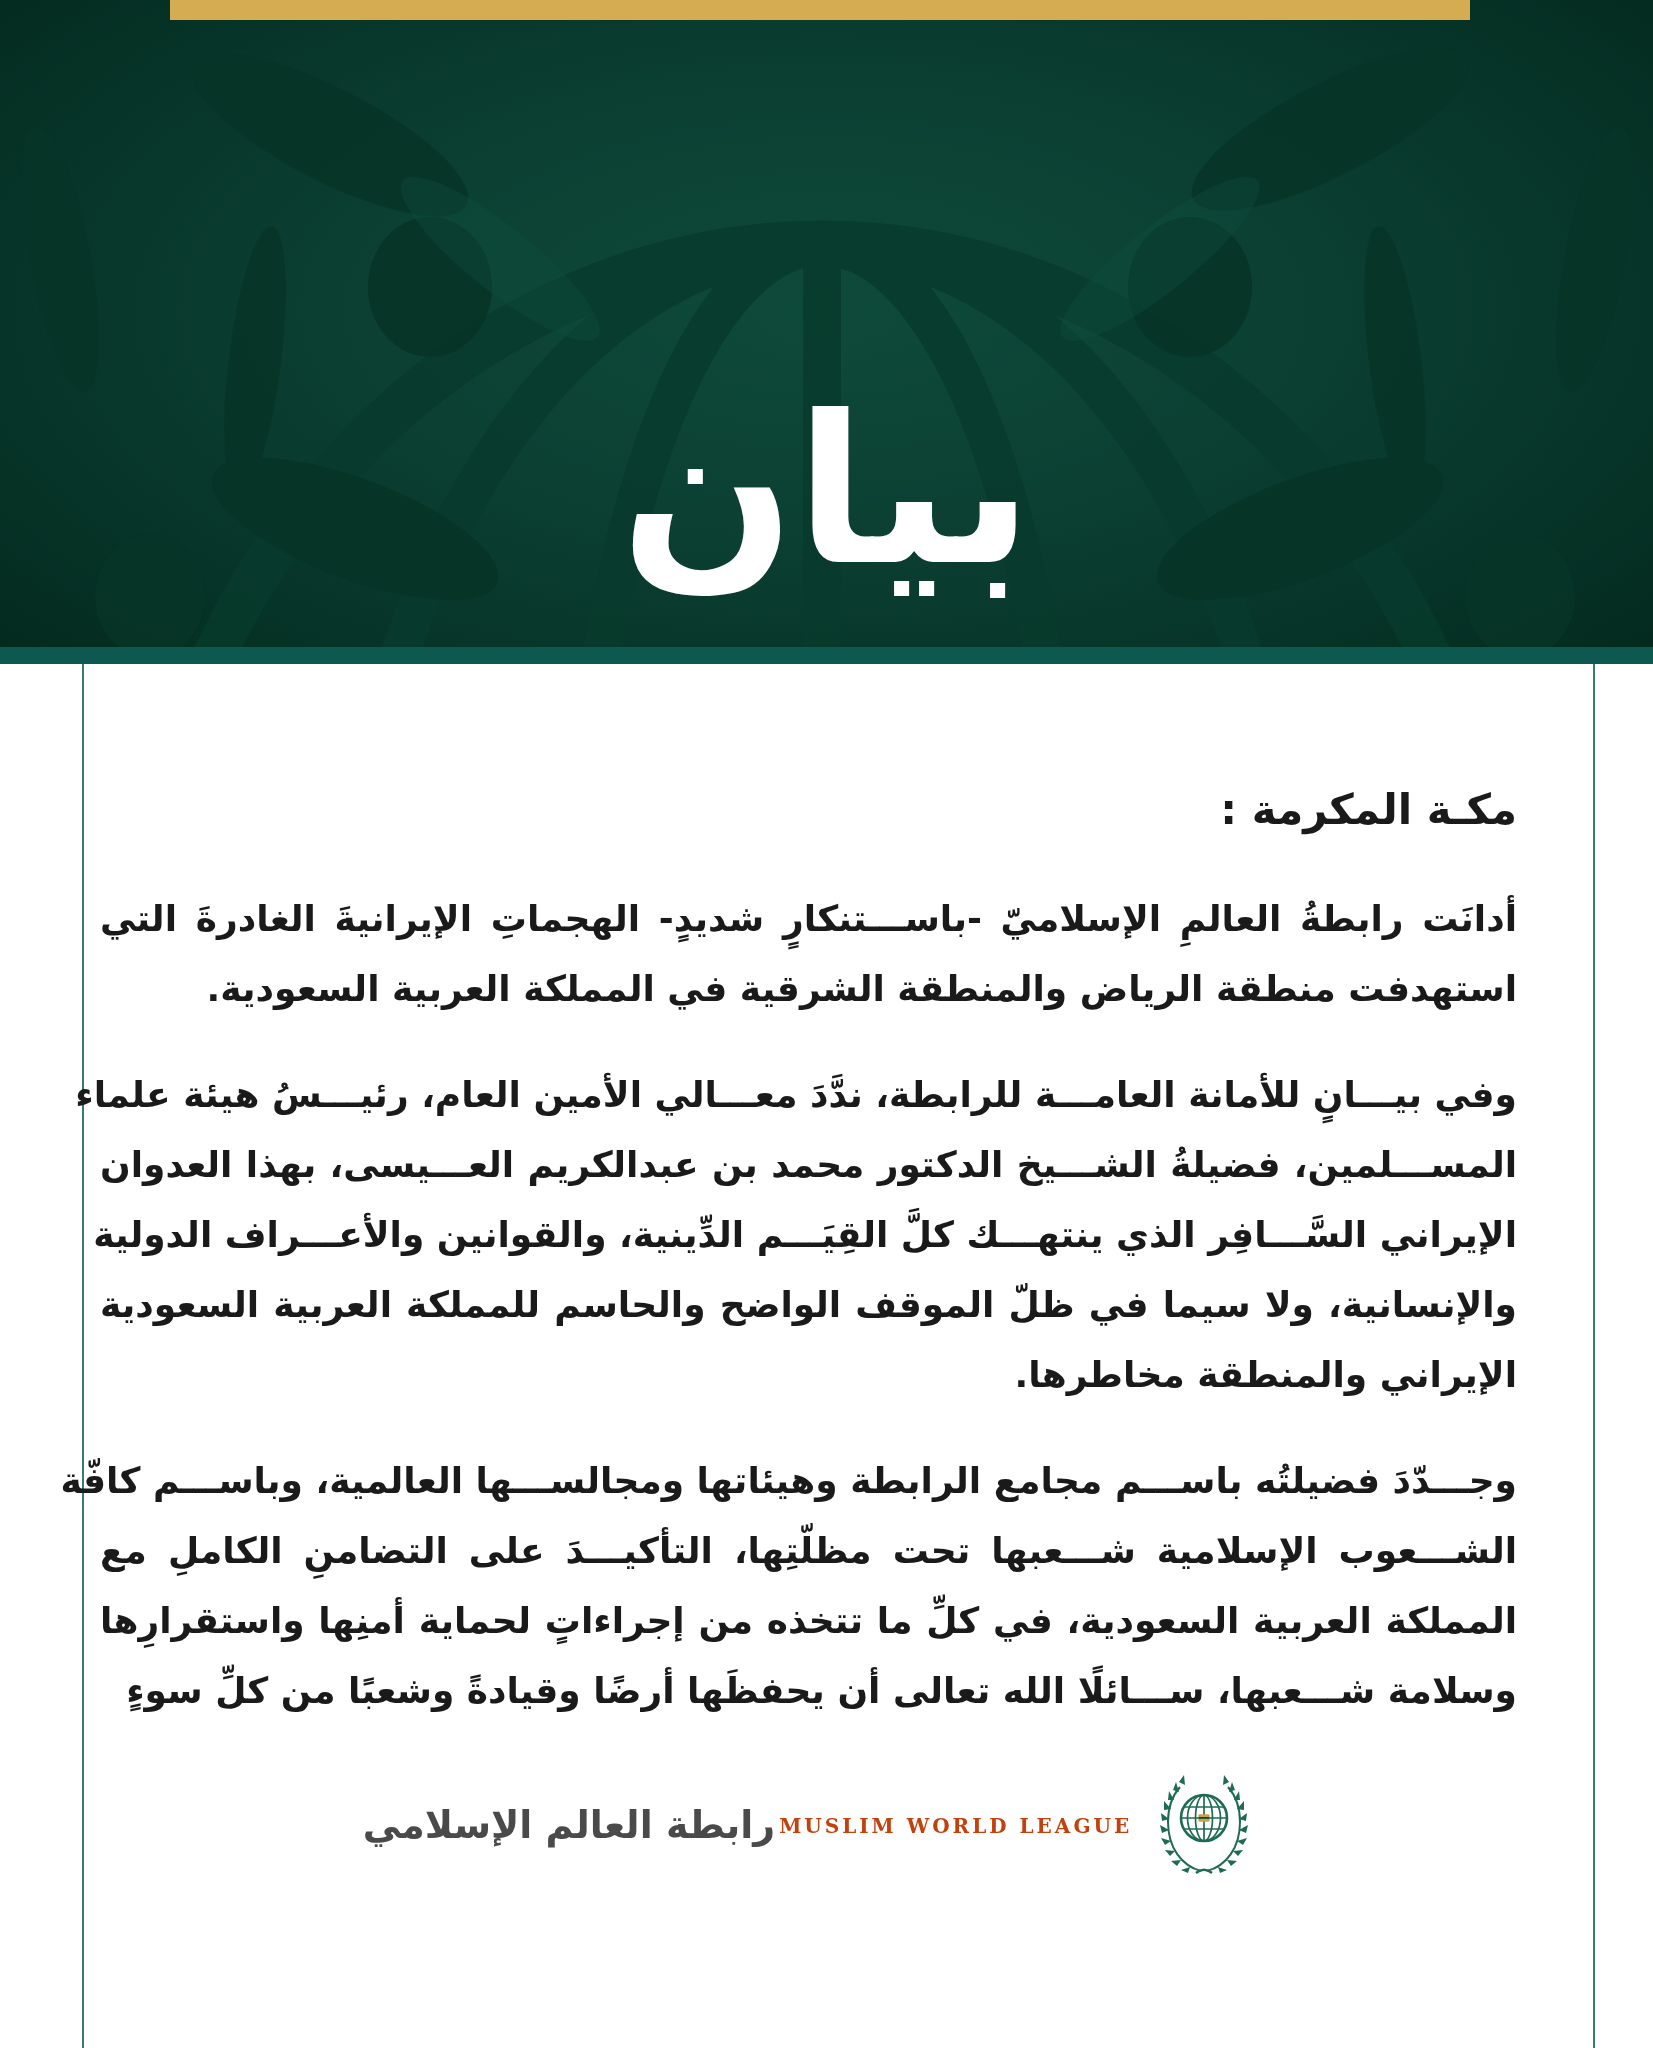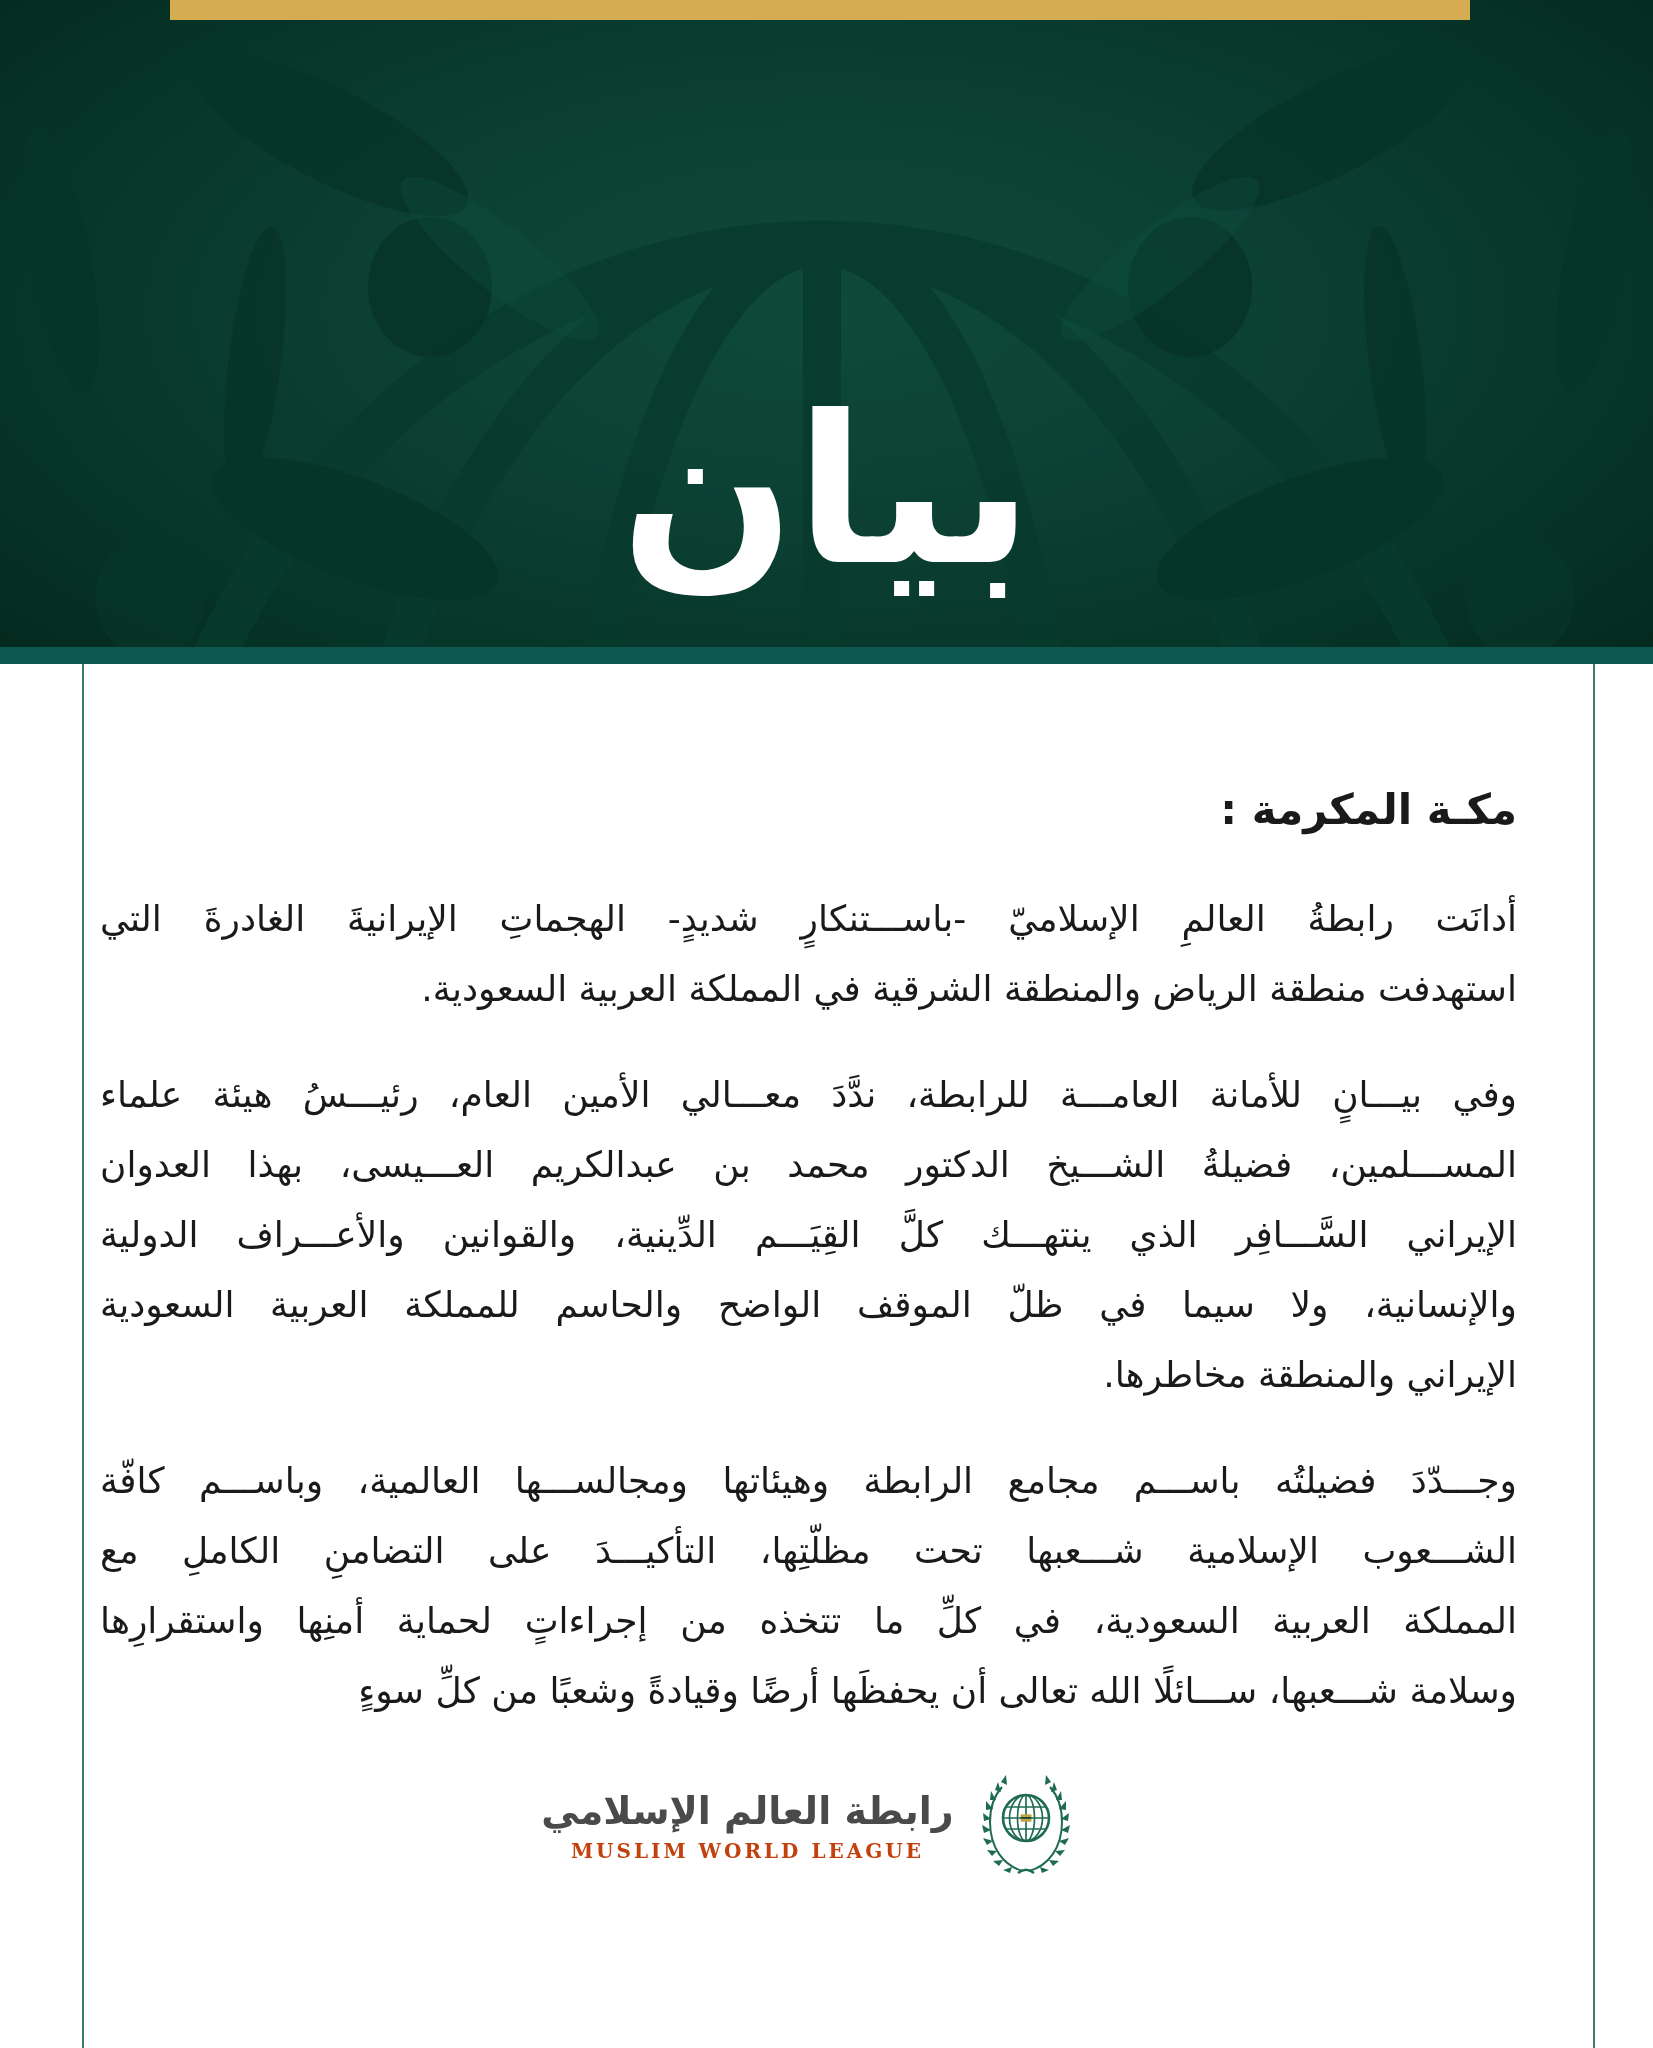--- a/index.html
+++ b/index.html
@@ -48,21 +48,21 @@
   }
   .dateline{
     font-size:42px;
     font-weight:bold;
     text-align:right;
     line-height:56px;
     margin:0 0 46px 0;
   }
   .para{
     font-size:36px;
-    font-weight:normal;
+    font-weight:bold;
     line-height:70px;
     margin:0 0 36px 0;
   }
   .para .line{
     text-align:justify;
     text-align-last:justify;
     white-space:nowrap;
   }
   .para .line:last-child{
     text-align-last:right;
@@ -70,21 +70,21 @@
   
   .footer-logo{
     direction:ltr;
     margin-top:48px;
     display:flex;
     justify-content:center;
     align-items:center;
     gap:22px;
   }
   .logo-text{
-    display:flex;flex-direction:column;align-items:center;gap:4px;
+    display:flex;flex-direction:row;align-items:center;gap:4px;
   }
   .logo-ar{
     font-size:38px;
     font-weight:bold;
     color:#4a4a4a;
     line-height:1.2;
   }
   .logo-en{
     font-family:"DejaVu Serif","Liberation Serif",serif;
     font-size:20px;

